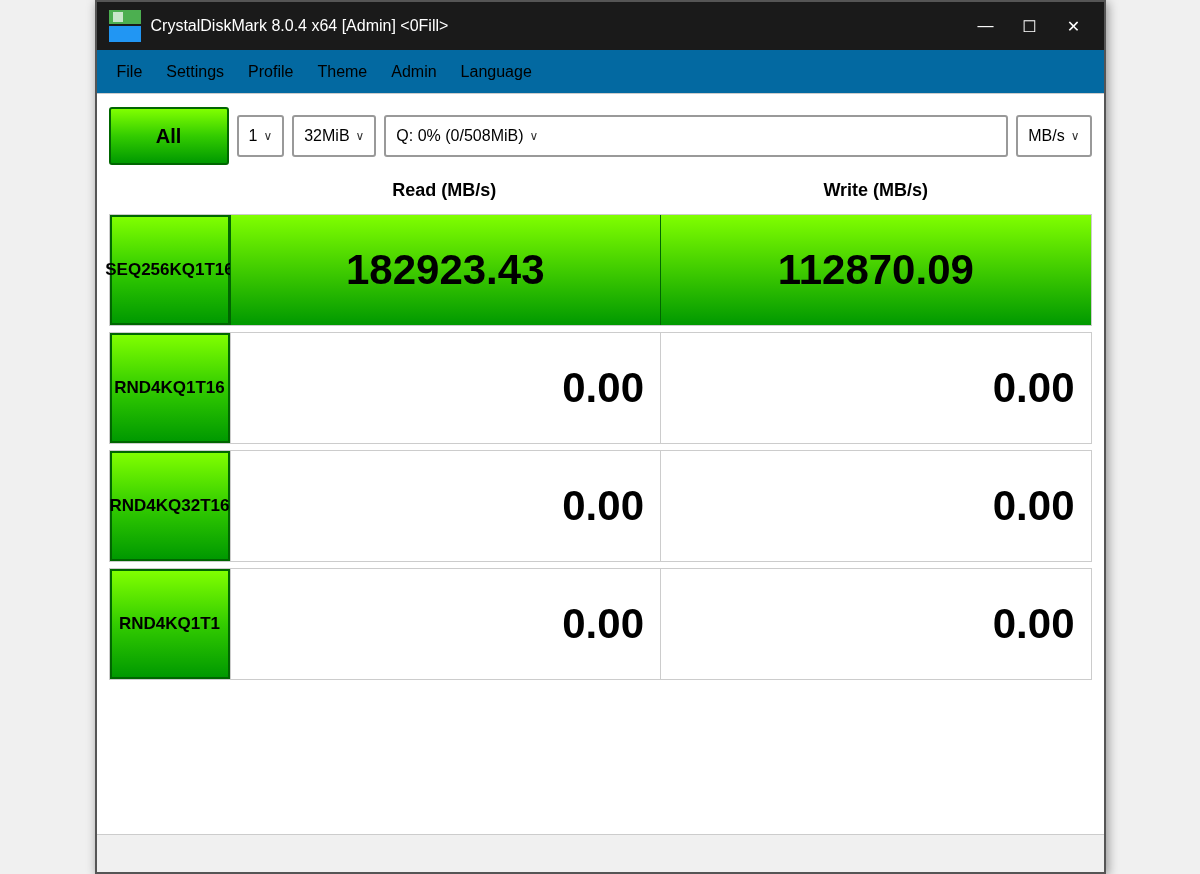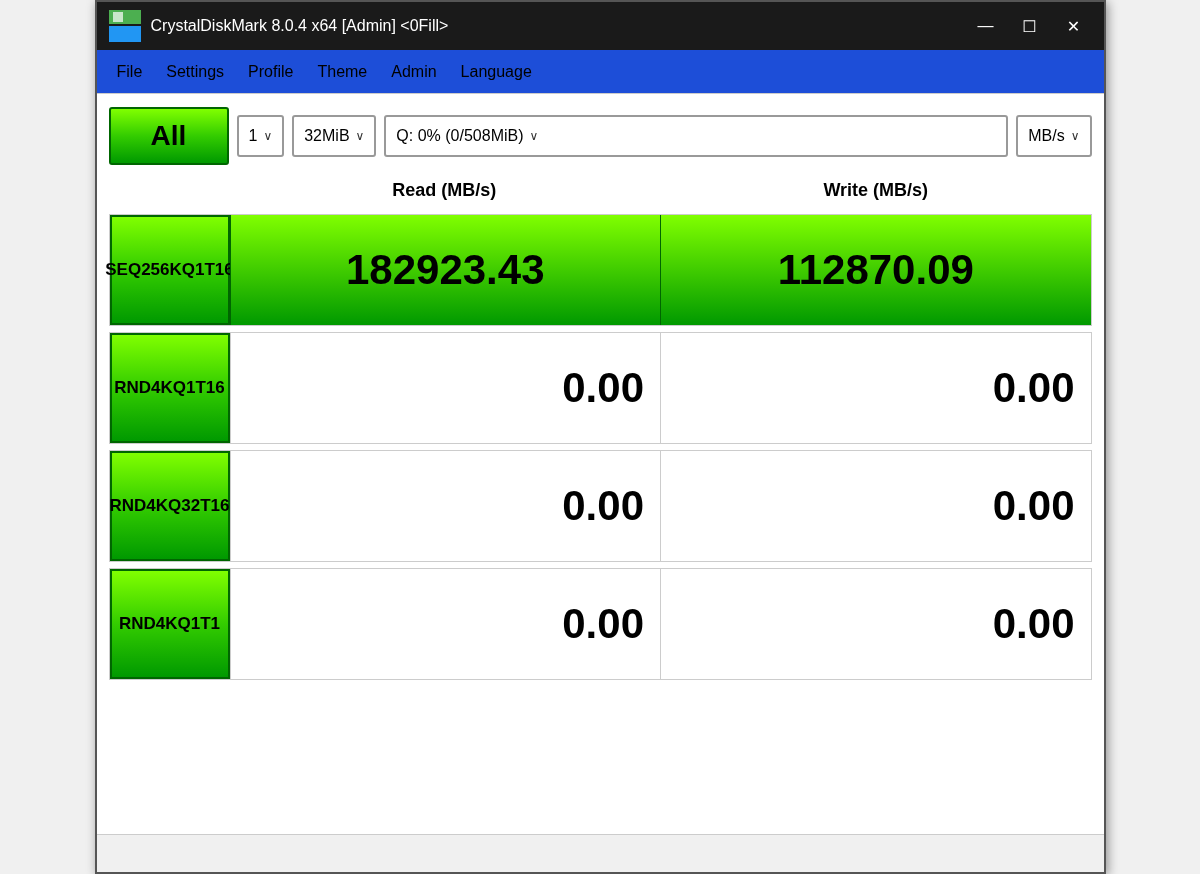--- a/index.html
+++ b/index.html
@@ -52,21 +52,21 @@
       border: none;
       color: #fff;
       font-size: 16px;
       cursor: pointer;
       display: flex;
       align-items: center;
       justify-content: center;
     }
     
     .menubar {
-      background: #1d4ed8;
+      background: #0369a1;
       height: 44px;
       display: flex;
       align-items: center;
       padding: 16px 8px;
       border-bottom: 1px solid #ccc;
       flex-shrink: 0;
     }
     .menu-item {
       padding: 6px 12px;
       font-size: 16px;
@@ -87,21 +87,21 @@
     .controls-row {
       display: flex;
       align-items: center;
       gap: 8px;
       height: 60px;
     }
     .all-button {
       background: linear-gradient(to bottom, #80ff00, #33cc00, #009900);
       border: 2px solid #006600;
       color: #000;
-      font-size: 28px;
+      font-size: 20px;
       font-weight: bold;
       width: 120px;
       height: 58px;
       cursor: pointer;
       border-radius: 3px;
       display: flex;
       align-items: center;
       justify-content: center;
     }
     .dropdown {

